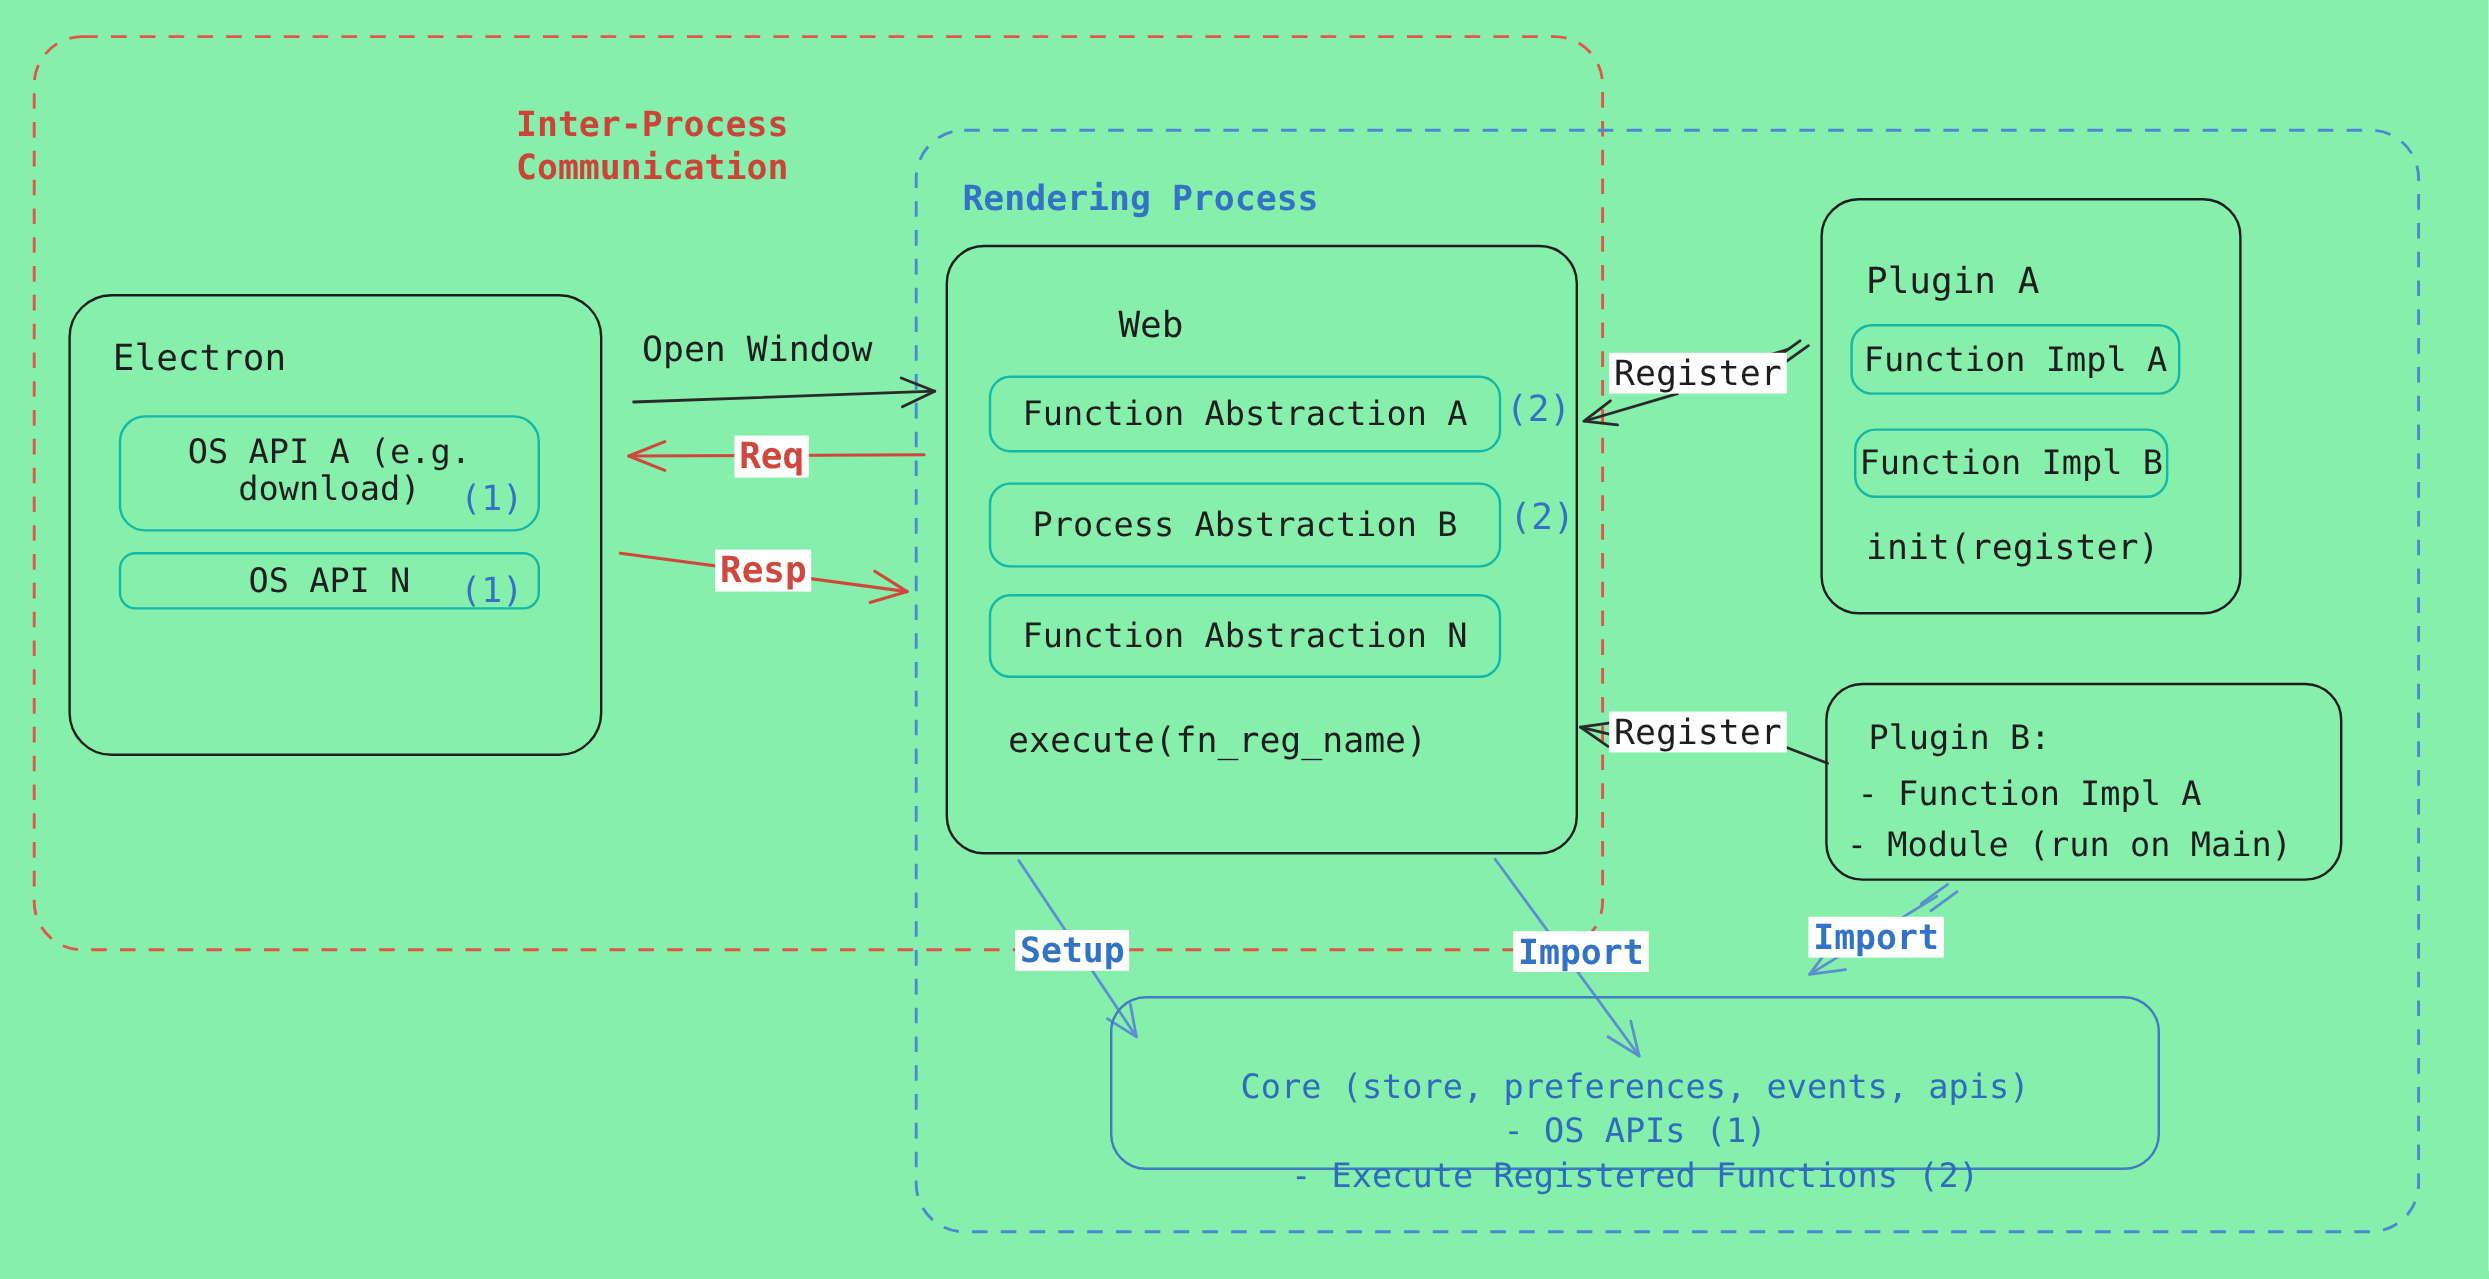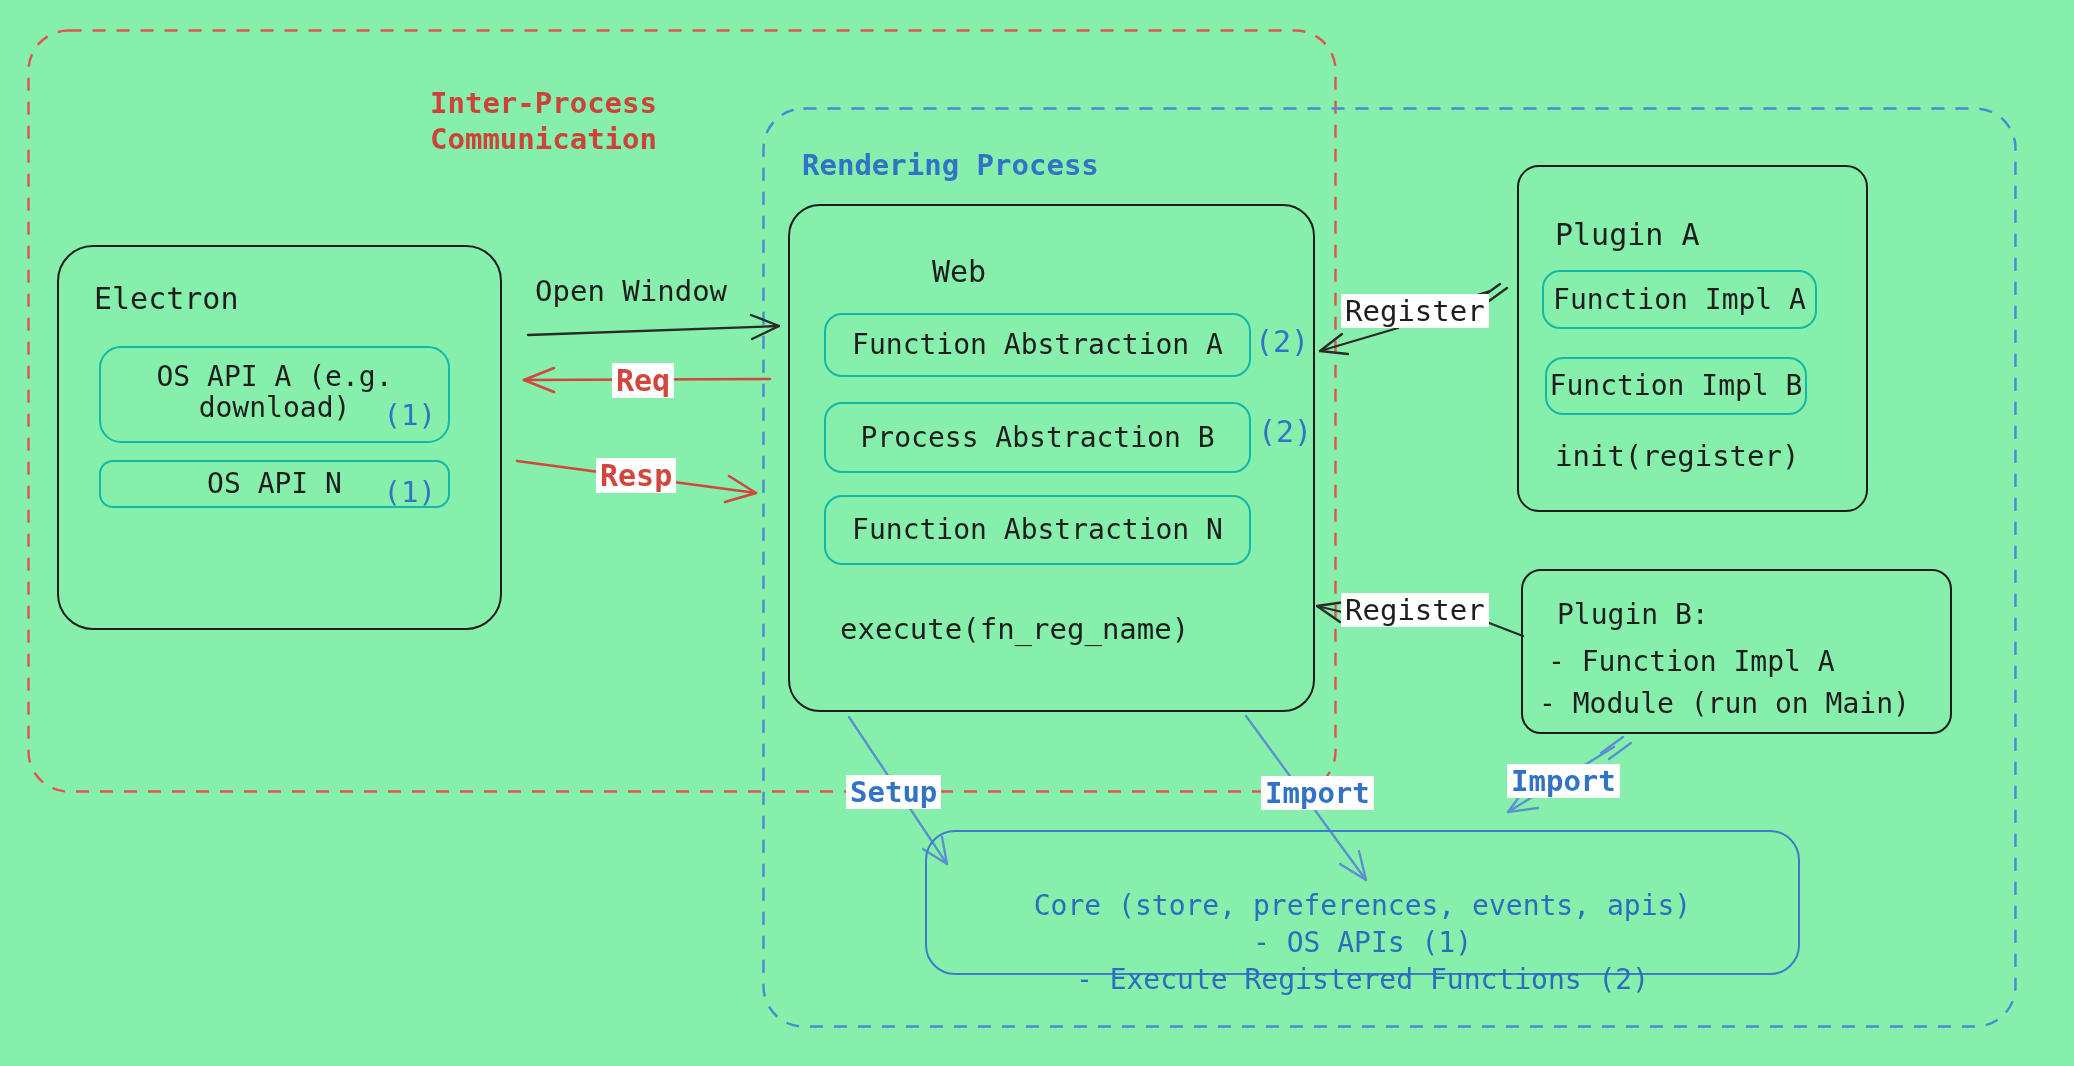--- a/index.html
+++ b/index.html
@@ -90,31 +90,31 @@
     </div>
   </div>
 
   <div class="box" style="left:788px;top:204px;width:527px;height:508px;border-radius:32px;padding-left:10px;">
     <div class="boxtitle" style="left:142px;top:48px;">Web</div>
     <div class="subbox" style="left:34px;top:107px;width:427px;height:64px;line-height:60px;">Function Abstraction A</div>
     <span class="badge" style="left:465px;top:118px;font-size:30px;">(2)</span>
     <div class="subbox" style="left:34px;top:196px;width:427px;height:71px;line-height:67px;">Process Abstraction B</div>
     <span class="badge" style="left:468px;top:208px;font-size:30px;">(2)</span>
     <div class="subbox" style="left:34px;top:289px;width:427px;height:70px;line-height:66px;">Function Abstraction N</div>
-    <div class="codeline" style="left:50px;top:394px;margin-top:12px;">execute(fn_reg_name)</div>
+    <div class="codeline" style="left:50px;top:394px;">execute(fn_reg_name)</div>
   </div>
 
-  <div class="box" style="left:1517px;top:165px;width:351px;height:347px;border-radius:22px;">
+  <div class="box" style="left:1517px;top:165px;width:351px;height:347px;border-radius:32px;">
     <div class="boxtitle" style="left:36px;top:50px;">Plugin A</div>
     <div class="subbox" style="left:23px;top:103px;width:275px;height:59px;line-height:55px;">Function Impl A</div>
     <div class="subbox" style="left:26px;top:190px;width:262px;height:58px;line-height:54px;">Function Impl B</div>
     <div class="codeline" style="left:36px;top:272px;">init(register)</div>
   </div>
 
-  <div class="box" style="left:1521px;top:569px;width:431px;height:165px;border-radius:20px;">
+  <div class="box" style="left:1521px;top:569px;width:431px;height:165px;border-radius:31px;">
     <div class="pb-line" style="left:34px;top:27px;">Plugin B:</div>
     <div class="pb-line" style="left:25px;top:74px;">- Function Impl A</div>
     <div class="pb-line" style="left:16px;top:116px;">- Module (run on Main)</div>
   </div>
 
   <div class="box core-box" style="left:925px;top:830px;width:875px;height:145px;"></div>
   <div class="core-text">
     <div>Core (store, preferences, events, apis)</div>
     <div>- OS APIs (1)</div>
     <div>- Execute Registered Functions (2)</div>

